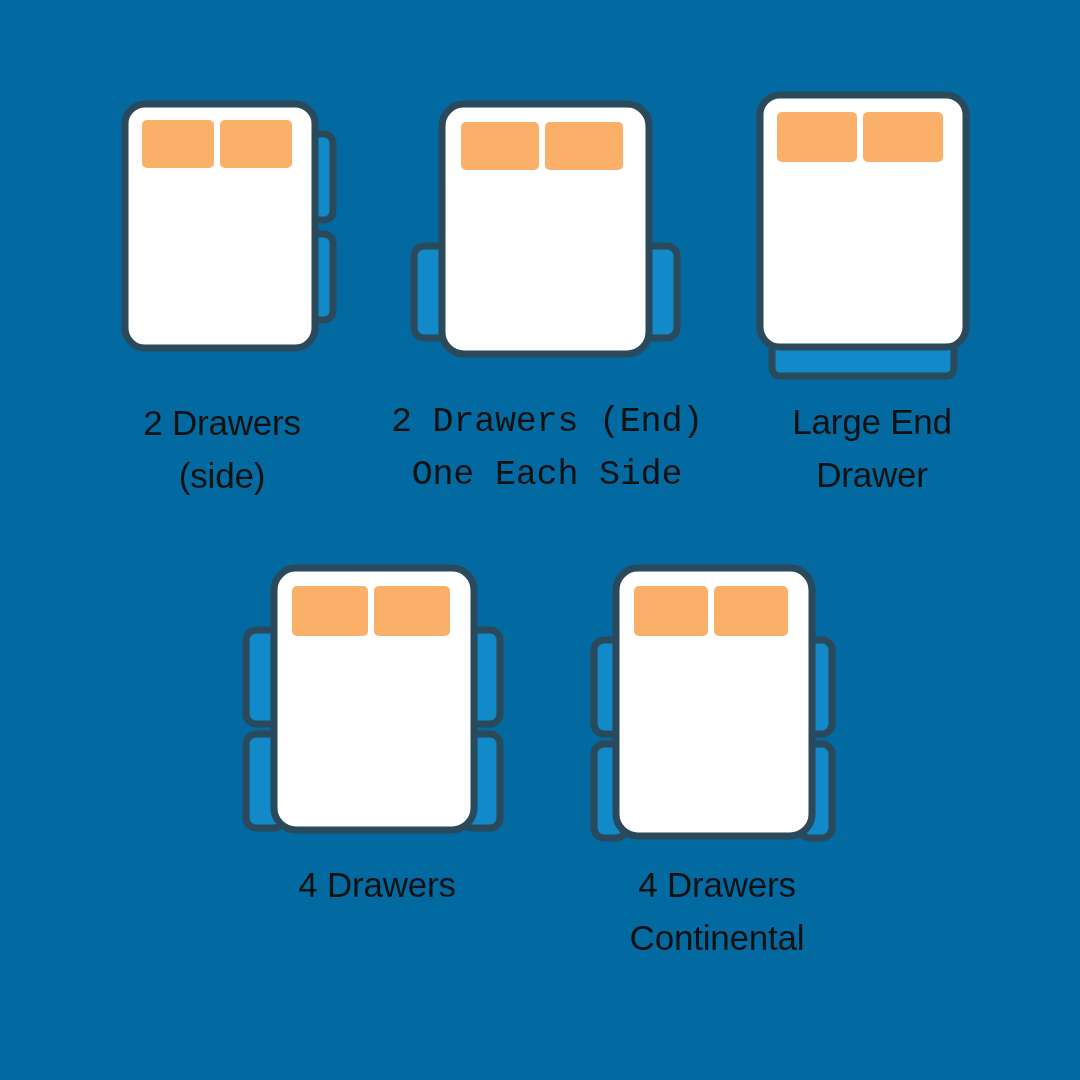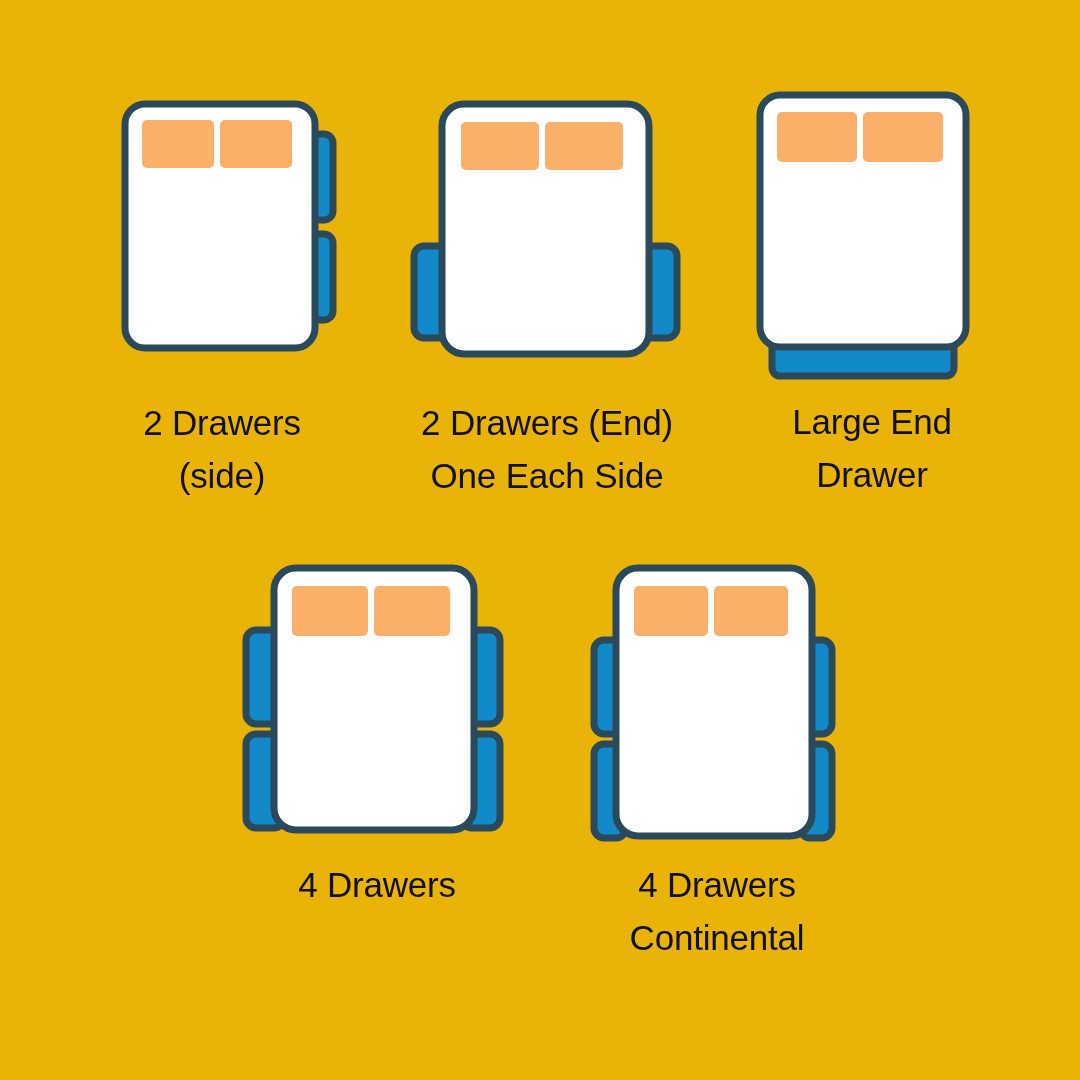--- a/index.html
+++ b/index.html
@@ -44,29 +44,29 @@
   }
   
   #figure-2-drawers-side      { left: 62px;  top: 86px;  width: 320px; height: 420px; }
   #figure-2-drawers-end       { left: 382px; top: 86px;  width: 330px; height: 420px; }
   #figure-large-end-drawer    { left: 722px; top: 70px;  width: 300px; height: 430px; text-decoration: underline; }
   
   #figure-4-drawers           { left: 212px; top: 548px; width: 330px; height: 420px; }
   #figure-4-drawers-cont      { left: 552px; top: 548px; width: 330px; height: 420px; }
 
   #figure-2-drawers-side   .bed-caption { top: 310px; }
-  #figure-2-drawers-end    .bed-caption { top: 310px; }
+  #figure-2-drawers-end    .bed-caption { top: 310px; font-family: Liberation Mono, monospace; }
   #figure-large-end-drawer .bed-caption { top: 325px; }
   #figure-4-drawers        .bed-caption { top: 310px; }
   #figure-4-drawers-cont   .bed-caption { top: 310px; }
 </style>
 </head>
 <body style="background: rgb(255, 255, 255);">
 
-<div id="diagram-root" style="background: #eab308;">
+<div id="diagram-root" style="background: #0369a1;">
 
   <div class="bed-figure" id="figure-2-drawers-side">
     <div class="bed-svg-wrap">
       <svg width="320" height="300" viewBox="0 0 320 300" xmlns="http://www.w3.org/2000/svg">
 
         <g>
           <rect x="238" y="48" width="33" height="86" rx="9" ry="9" fill="#1289c8" stroke="#2a4a5c" stroke-width="7"></rect>
           <rect x="238" y="148" width="33" height="86" rx="9" ry="9" fill="#1289c8" stroke="#2a4a5c" stroke-width="7"></rect>
         </g>
 

